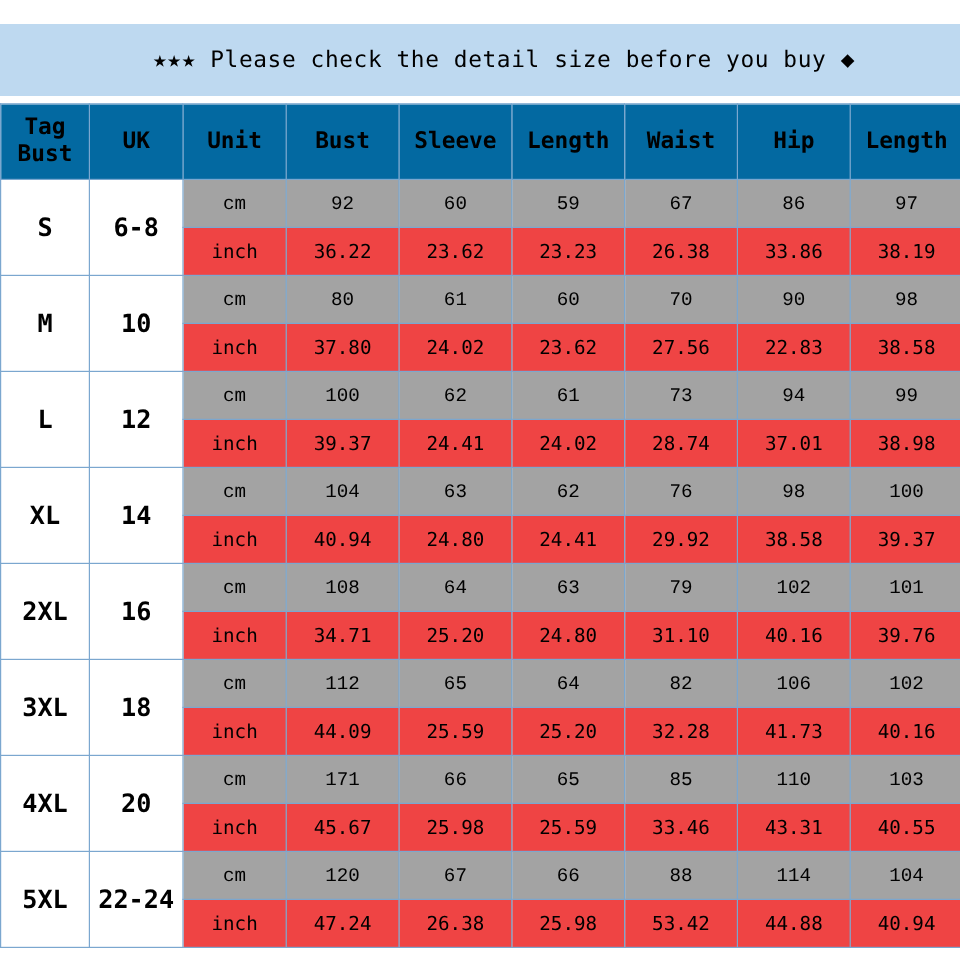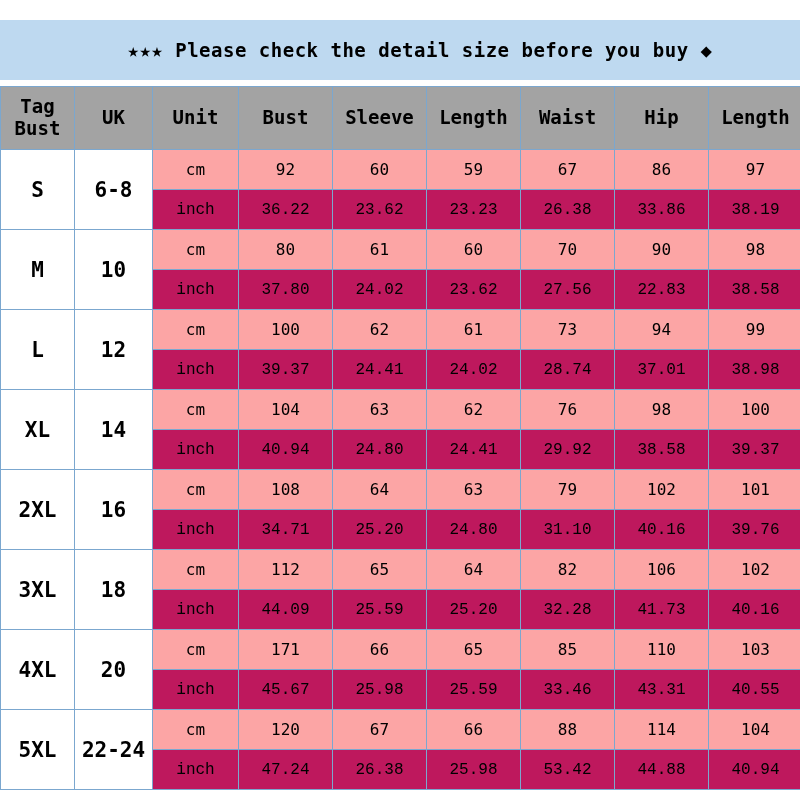--- a/index.html
+++ b/index.html
@@ -27,21 +27,21 @@
     height: 60px;
     background: #bed9f0;
     display: flex;
     align-items: center;
     justify-content: center;
     box-sizing: border-box;
   }
   .banner-text {
     font-family: "DejaVu Sans Mono", monospace;
     font-size: 19px;
-    font-weight: bold;
+    font-weight: normal;
     color: #000000;
     letter-spacing: 0.5px;
     white-space: nowrap;
     margin-left: 40px;
   }
   table {
     position: absolute;
     left: 0;
     top: 86px;
     width: 800px;
@@ -50,21 +50,21 @@
   }
   th, td {
     border: 1px solid #7ba7cf;
     text-align: center;
     vertical-align: middle;
     font-family: "DejaVu Sans Mono", monospace;
     color: #000000;
     padding: 0;
   }
   thead th {
-    background: #a3a3a3;
+    background: #0369a1;
     height: 62px;
     font-size: 19px;
     font-weight: bold;
     line-height: 1.15;
   }
   td.sizecell {
     background: #ffffff;
     font-size: 21px;
     font-weight: bold;
     height: 78px;
@@ -74,26 +74,26 @@
     height: 39px;
     font-weight: normal;
   }
   td.valcell {
     font-size: 16px;
     height: 39px;
     font-weight: normal;
   }
   tr.row-cm td.unitcell,
   tr.row-cm td.valcell {
-    background: #fca5a5;
+    background: #a3a3a3;
+    font-family: Liberation Mono, monospace;
   }
   tr.row-inch td.unitcell,
   tr.row-inch td.valcell {
-    background: #be185d;
-    font-family: Liberation Mono, monospace;
+    background: #ef4444;
   }
   .col-tag { width: 74px; }
   .col-uk  { width: 78px; }
   .col-unit{ width: 86px; }
   .col-val { width: 94px; }
 </style>
 </head>
 <body>
 
 <div id="sheet">

